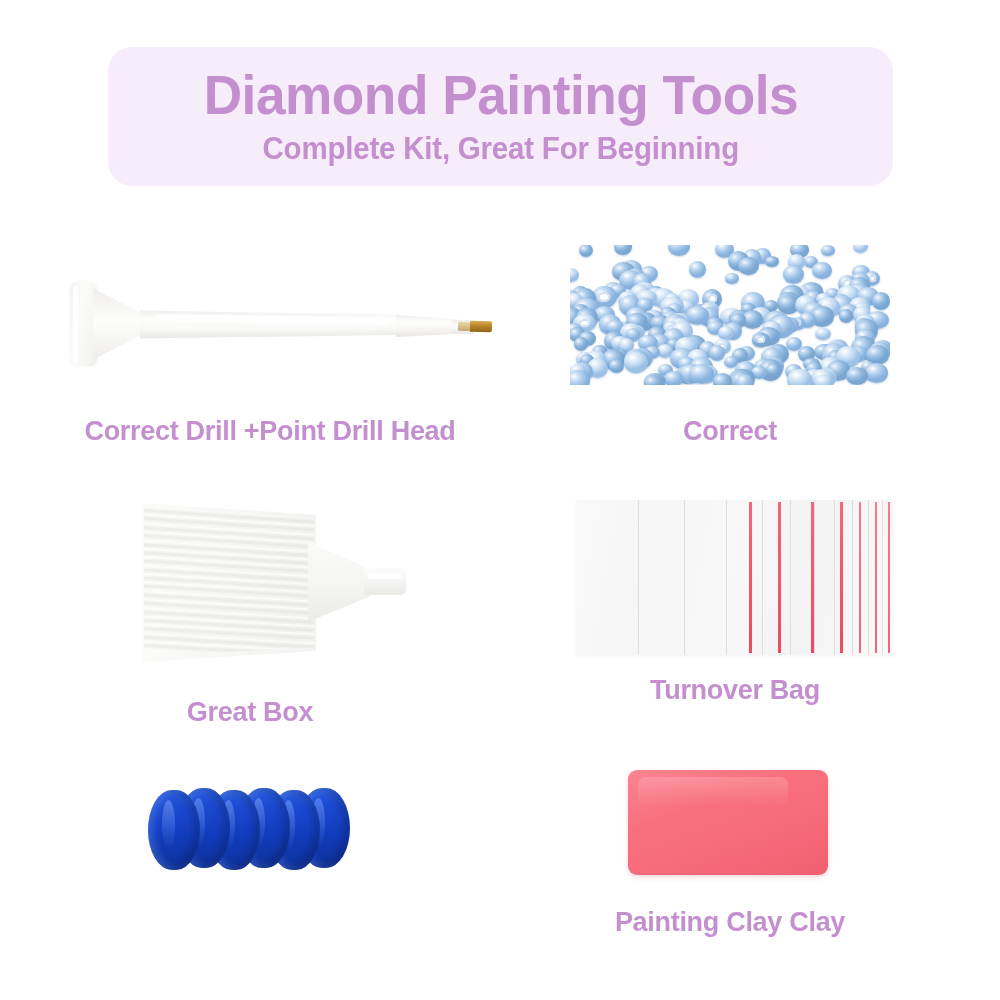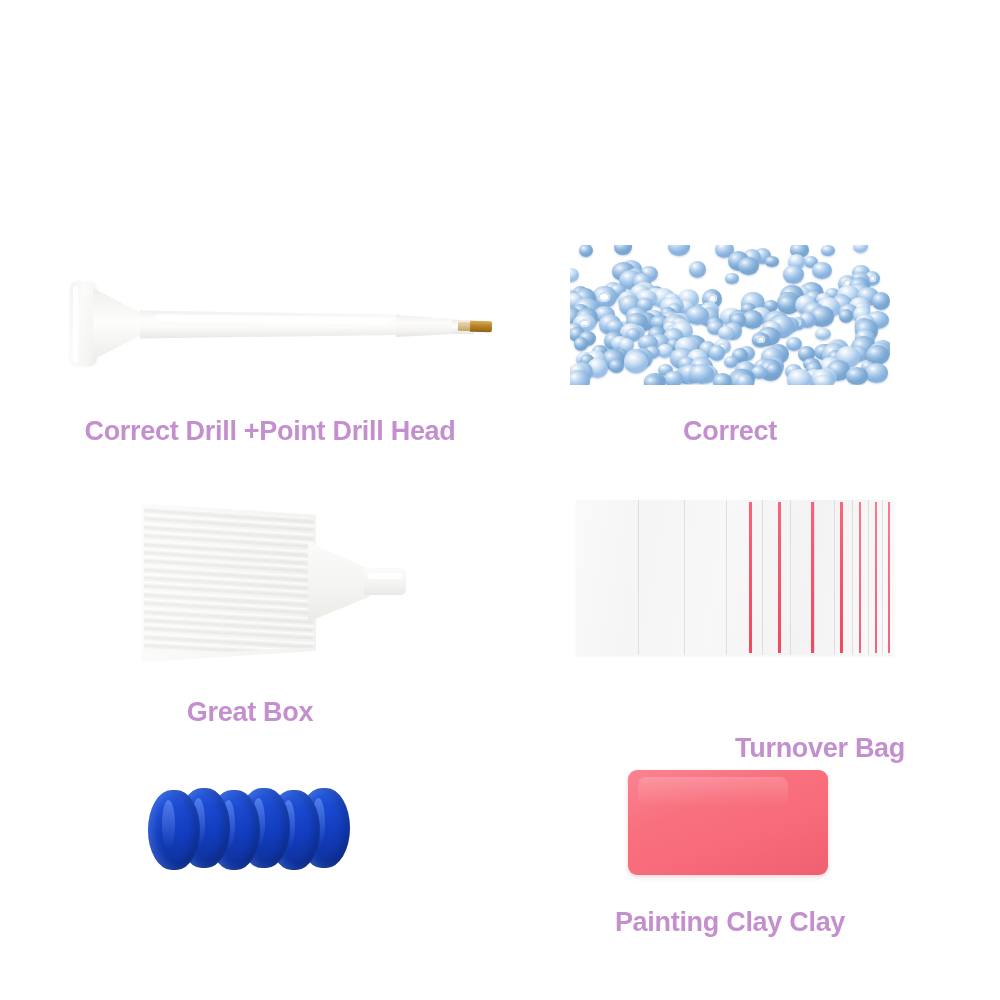--- a/index.html
+++ b/index.html
@@ -282,20 +282,24 @@
     width: 150px; height: 30px;
     border-radius: 8px;
     background: linear-gradient(180deg, rgba(255,255,255,0.18), rgba(255,255,255,0));
   }
 </style>
 </head>
 <body>
 
 <div id="page">
 
+  <div class="banner">
+    <div class="banner-title">Diamond Painting Tools</div>
+    <div class="banner-subtitle">Complete Kit, Great For Beginning</div>
+  </div>
 
   <div class="item pen-wrap">
     <div class="pen-paddle"></div>
     <div class="pen-flare"></div>
     <div class="pen-shaft"></div>
     <div class="pen-shaft-gloss"></div>
     <div class="pen-collar"></div>
     <div class="pen-nose"></div>
     <div class="pen-tip-band"></div>
     <div class="pen-tip"></div>
@@ -584,21 +588,21 @@
         <div class="bag-fold" style="left: 306px;"></div>
         <div class="bag-stripe" style="left: 173px;"></div>
         <div class="bag-stripe" style="left: 202px;"></div>
         <div class="bag-stripe" style="left: 235px;"></div>
         <div class="bag-stripe" style="left: 264px;"></div>
         <div class="bag-stripe thin" style="left: 283px;"></div>
         <div class="bag-stripe thin" style="left: 299px;"></div>
         <div class="bag-stripe thin" style="left: 312px;"></div>
       </div>
   </div>
-  <div class="item-label" style="left:565px; top:733px; width:340px;text-align:right;">Turnover Bag</div>
+  <div class="item-label" style="left:565px; top:675px; width:340px;">Turnover Bag</div>
 
   <div class="item grip-wrap" id="grip">
       <div class="grip-ring" style="left: 150px; top: 0px; z-index: 1;">
         <div class="sheen"></div>
       </div>
       <div class="grip-ring" style="left: 120px; top: 2px; z-index: 2;">
         <div class="sheen"></div>
       </div>
       <div class="grip-ring" style="left: 90px; top: 0px; z-index: 3;">
         <div class="sheen"></div>

